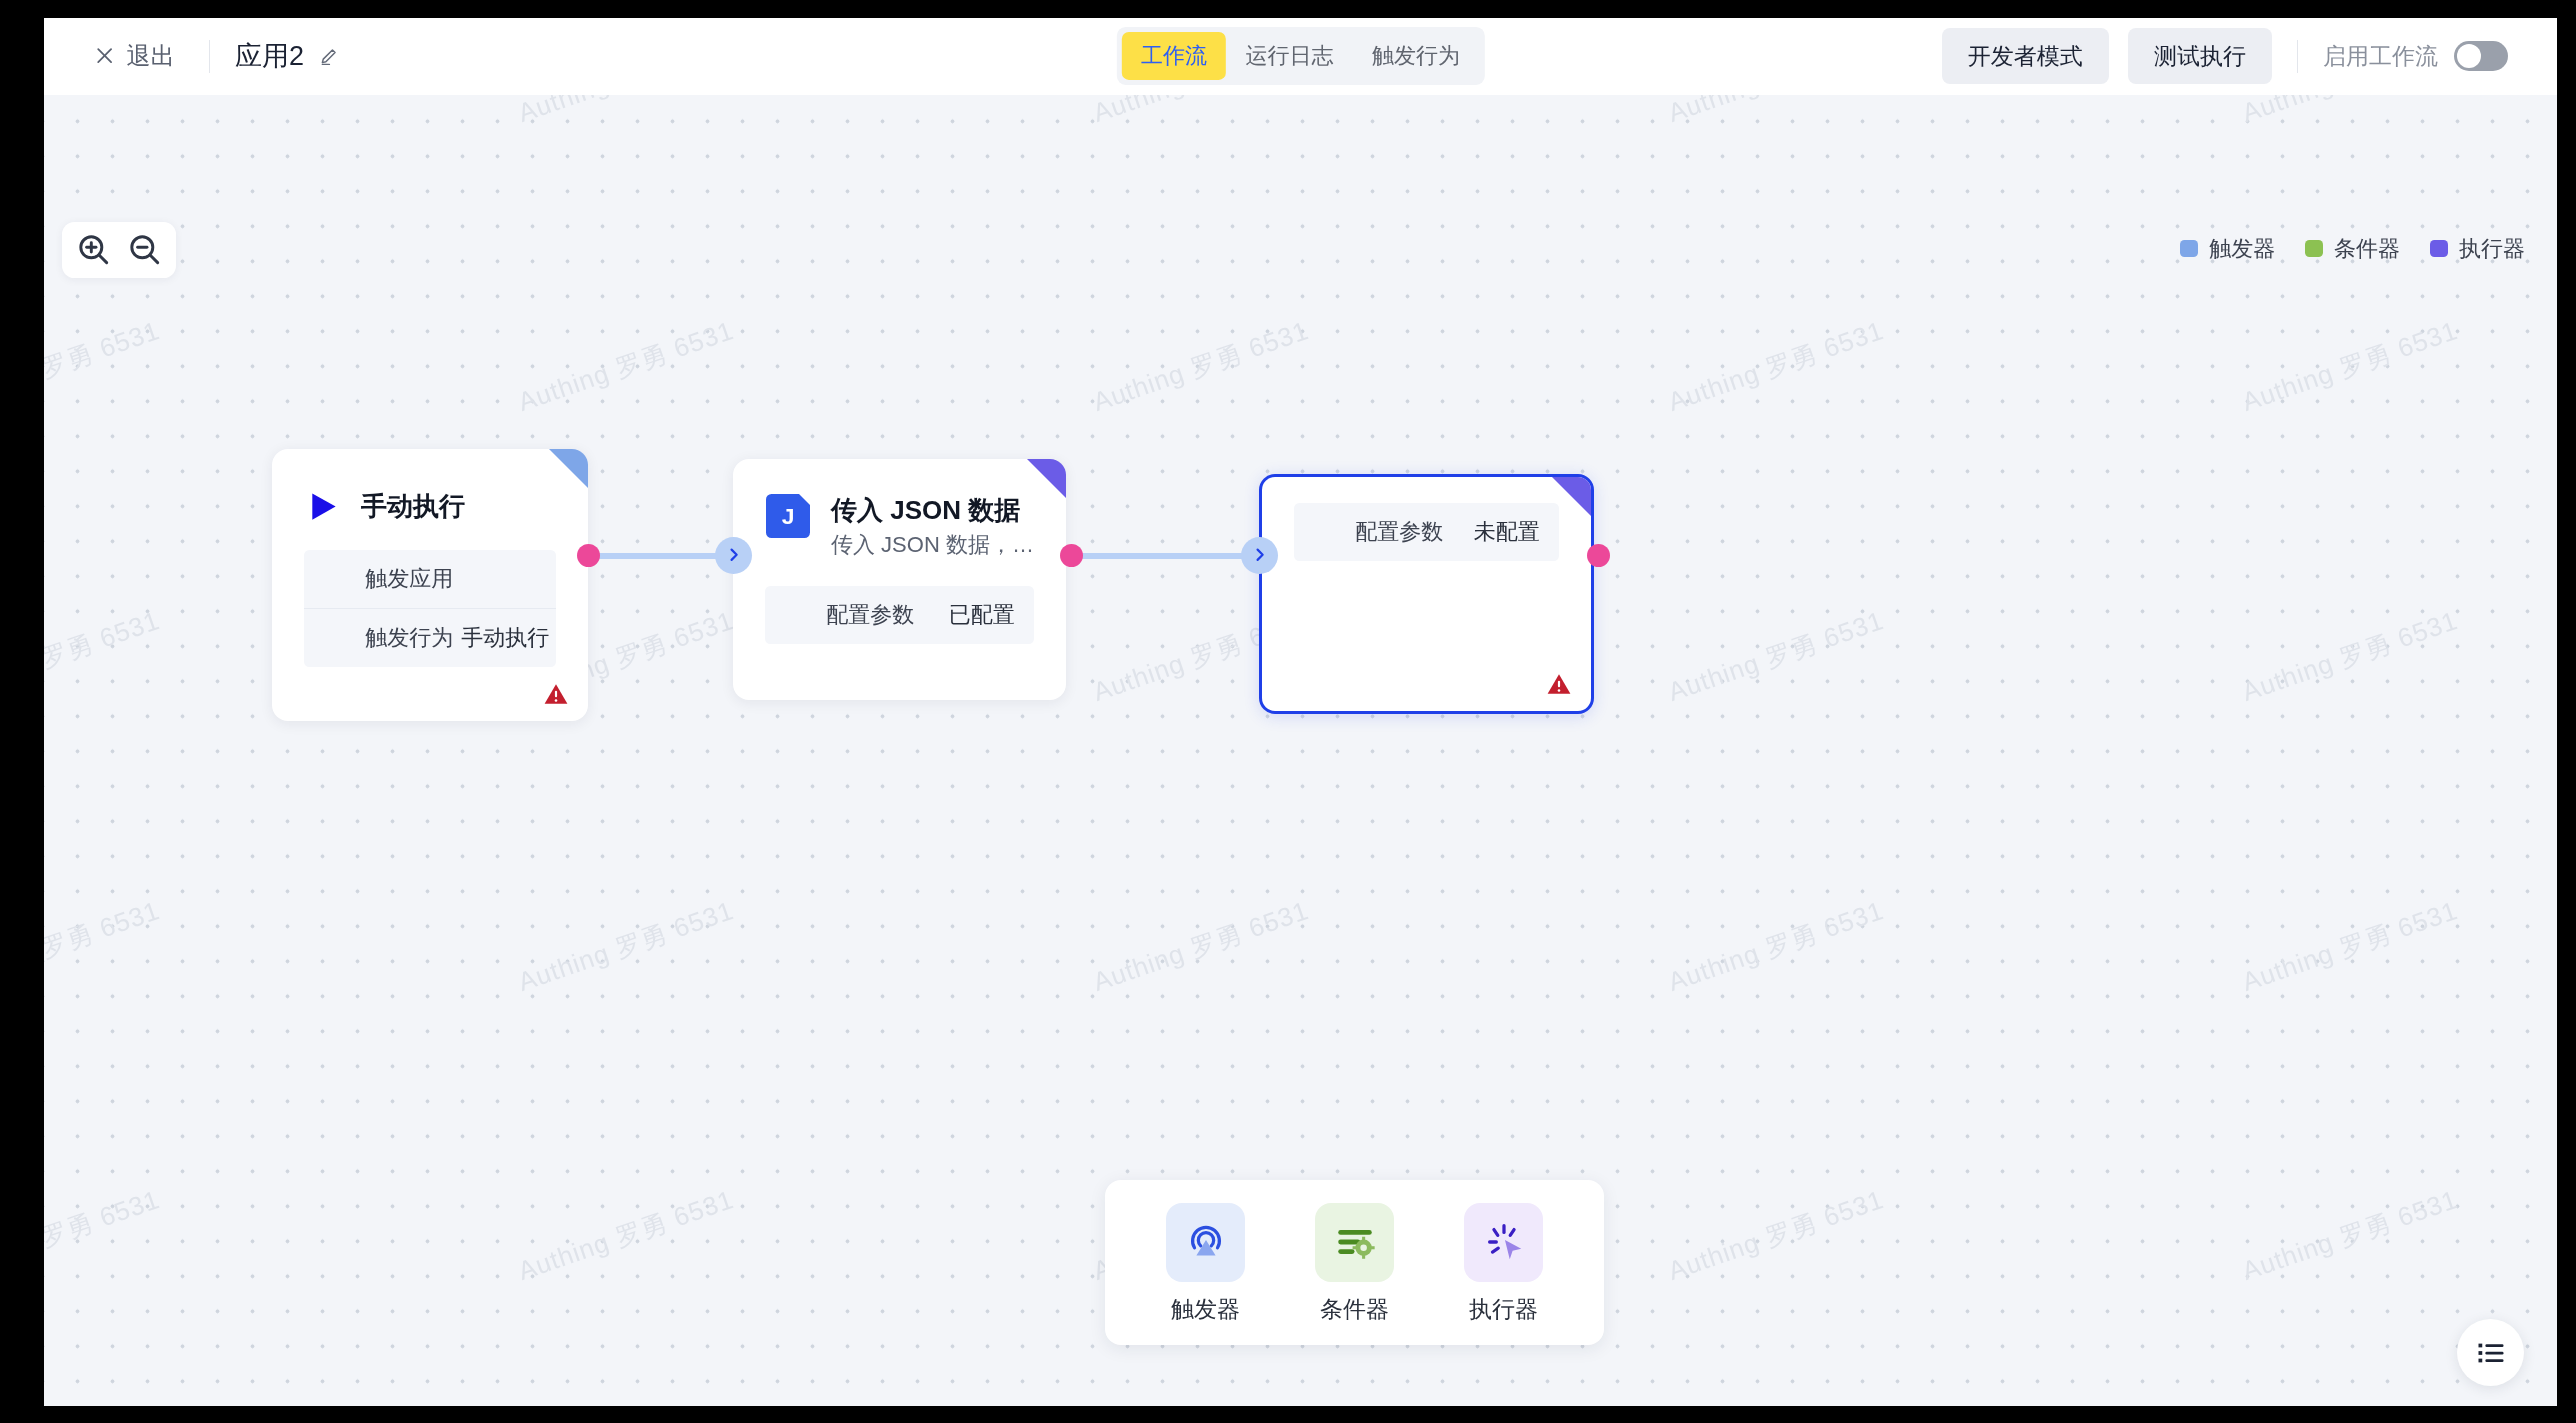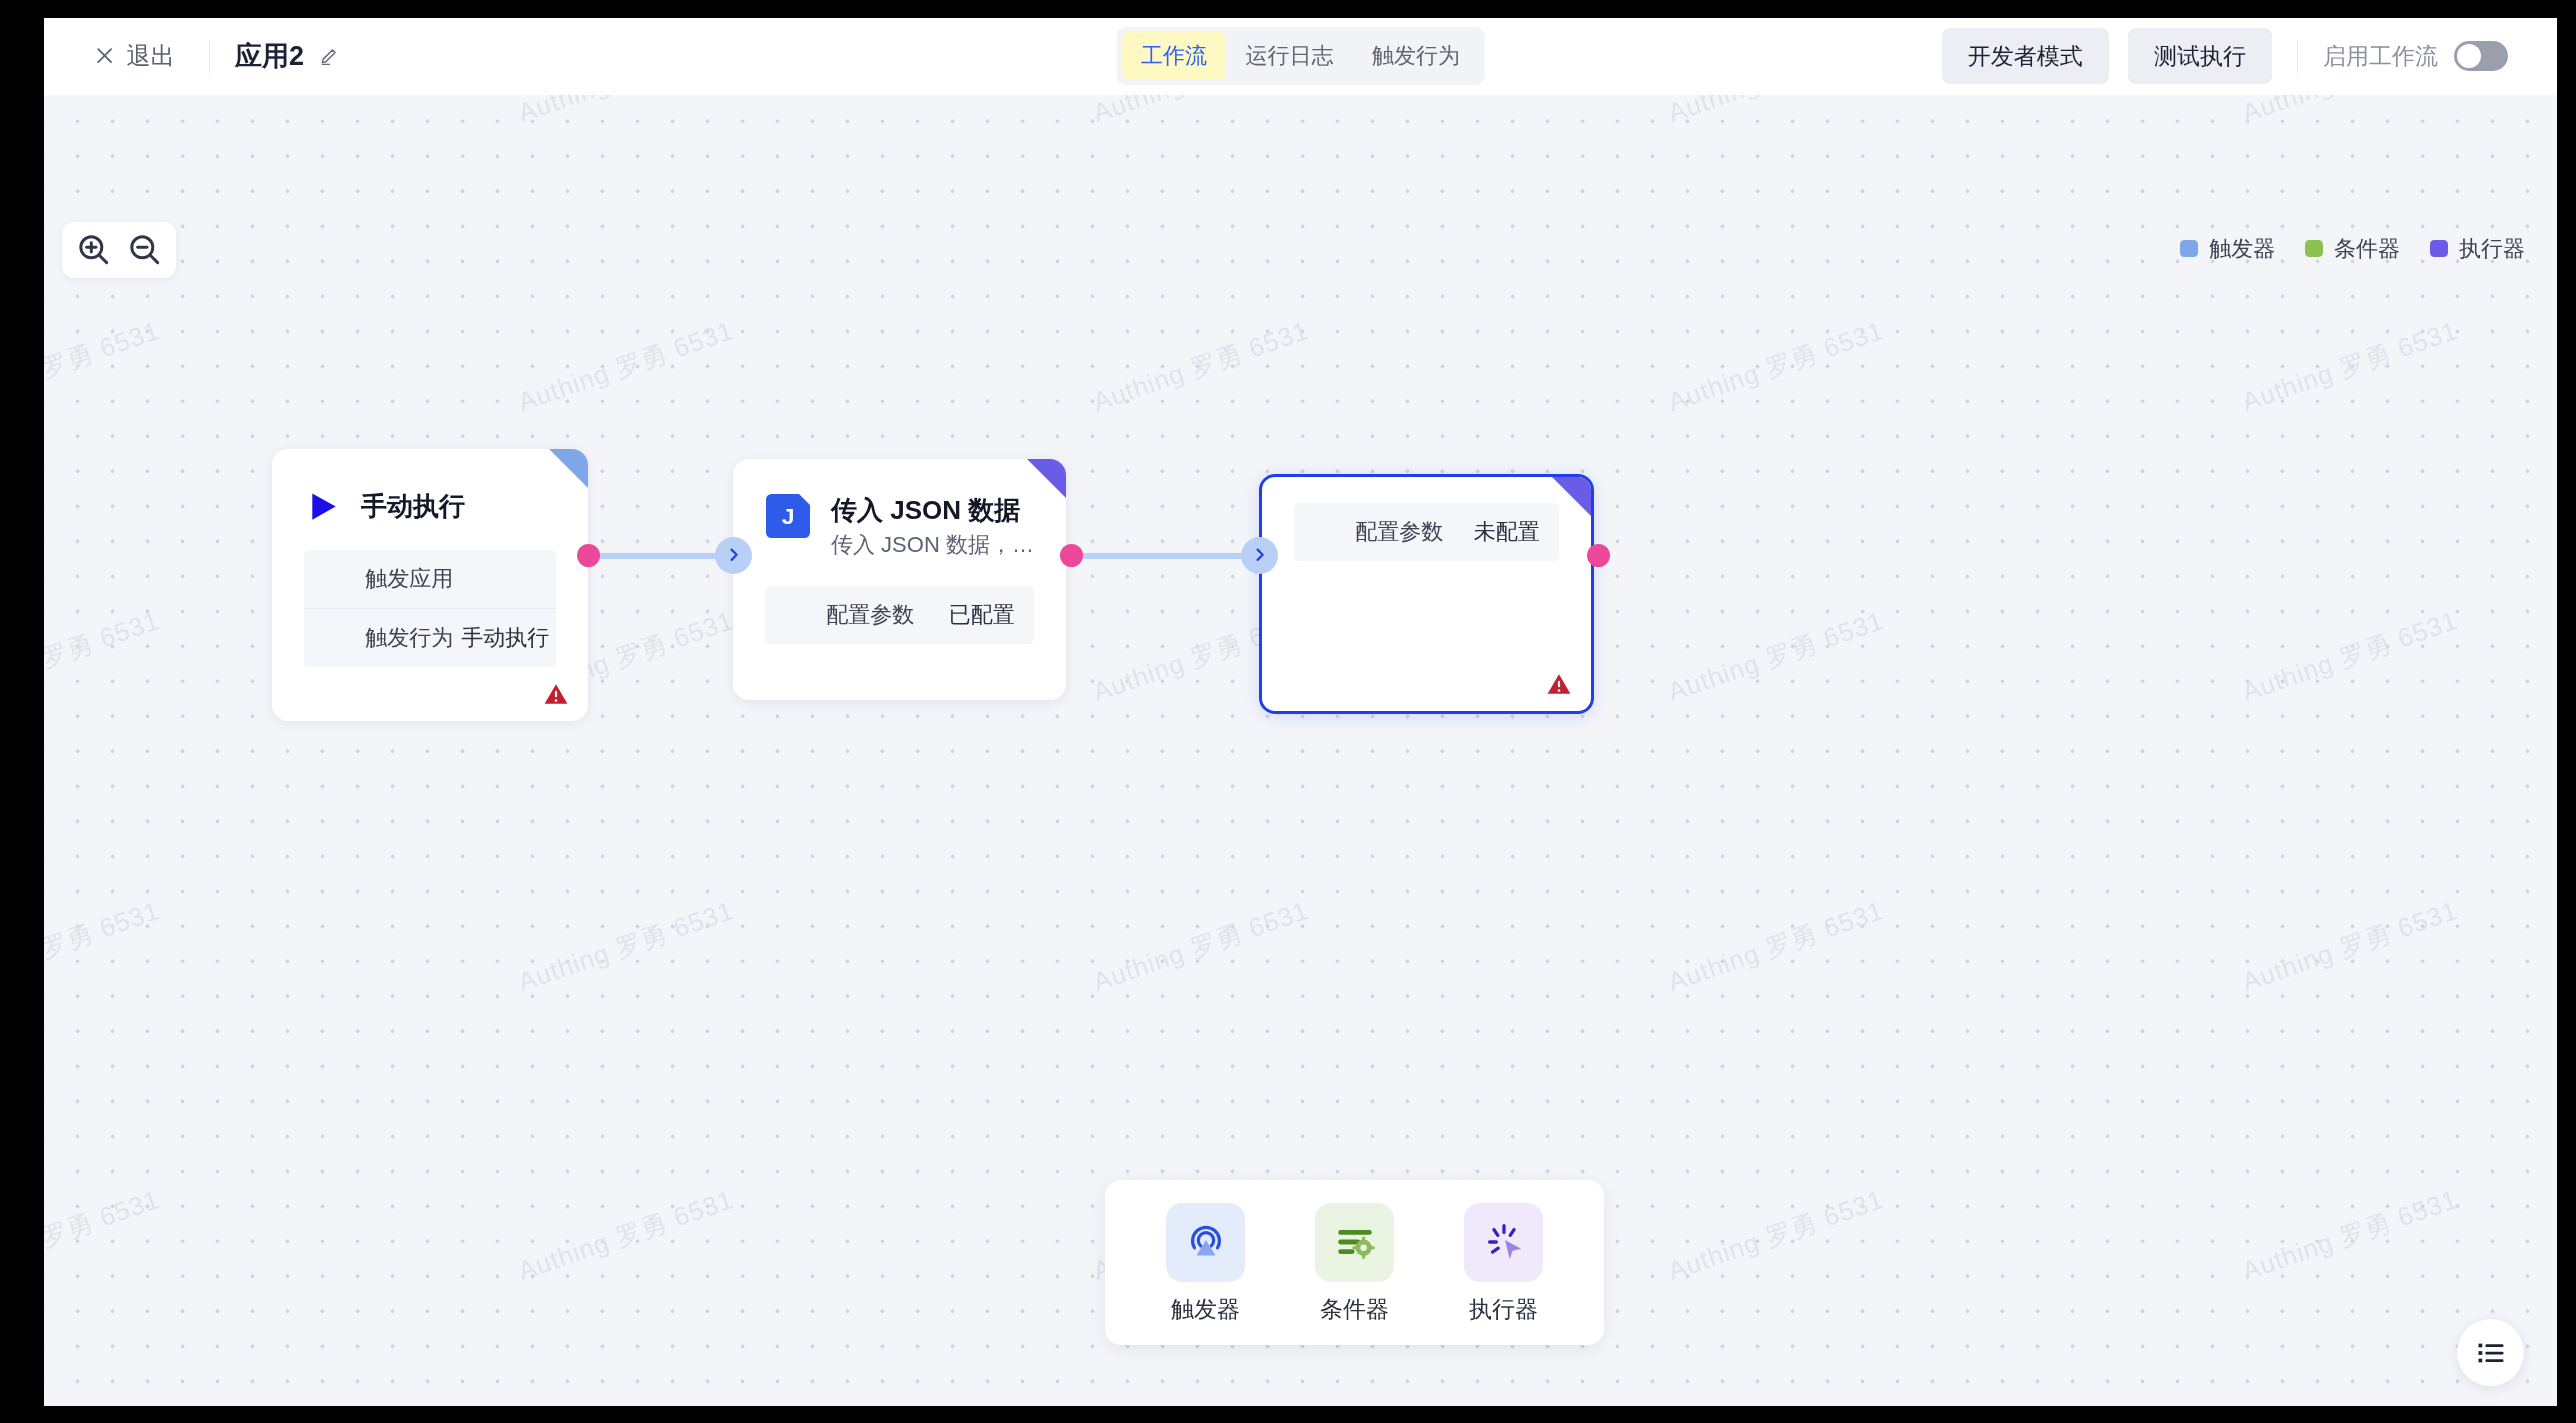--- a/index.html
+++ b/index.html
@@ -68,21 +68,21 @@
     margin: 0 24.6px 0 24.6px;
   }
 
   .app-title-wrap {
     display: flex;
     align-items: center;
     gap: 14px;
   }
   .app-title {
     font-size: 27px;
-    font-weight: bold;
+    font-weight: normal;
     color: #1b2233;
     white-space: nowrap;
   }
   .edit-icon { width: 21px; height: 21px; display:block; cursor: pointer; }
 
   
   #tabs {
     position: absolute;
     left: 50%;
     top: 50%;
@@ -96,21 +96,21 @@
   }
   .tab {
     font-size: 22px;
     color: #60656f;
     padding: 8.8px 19.3px;
     border-radius: 7px;
     white-space: nowrap;
     cursor: pointer;
   }
   .tab.active {
-    background: #fef9c3;
+    background: #fde047;
     color: #2c5ff4;
     font-weight: normal;
   }
 
   .tb-right {
     margin-left: auto;
     display: flex;
     align-items: center;
     gap: 19.3px;
   }

